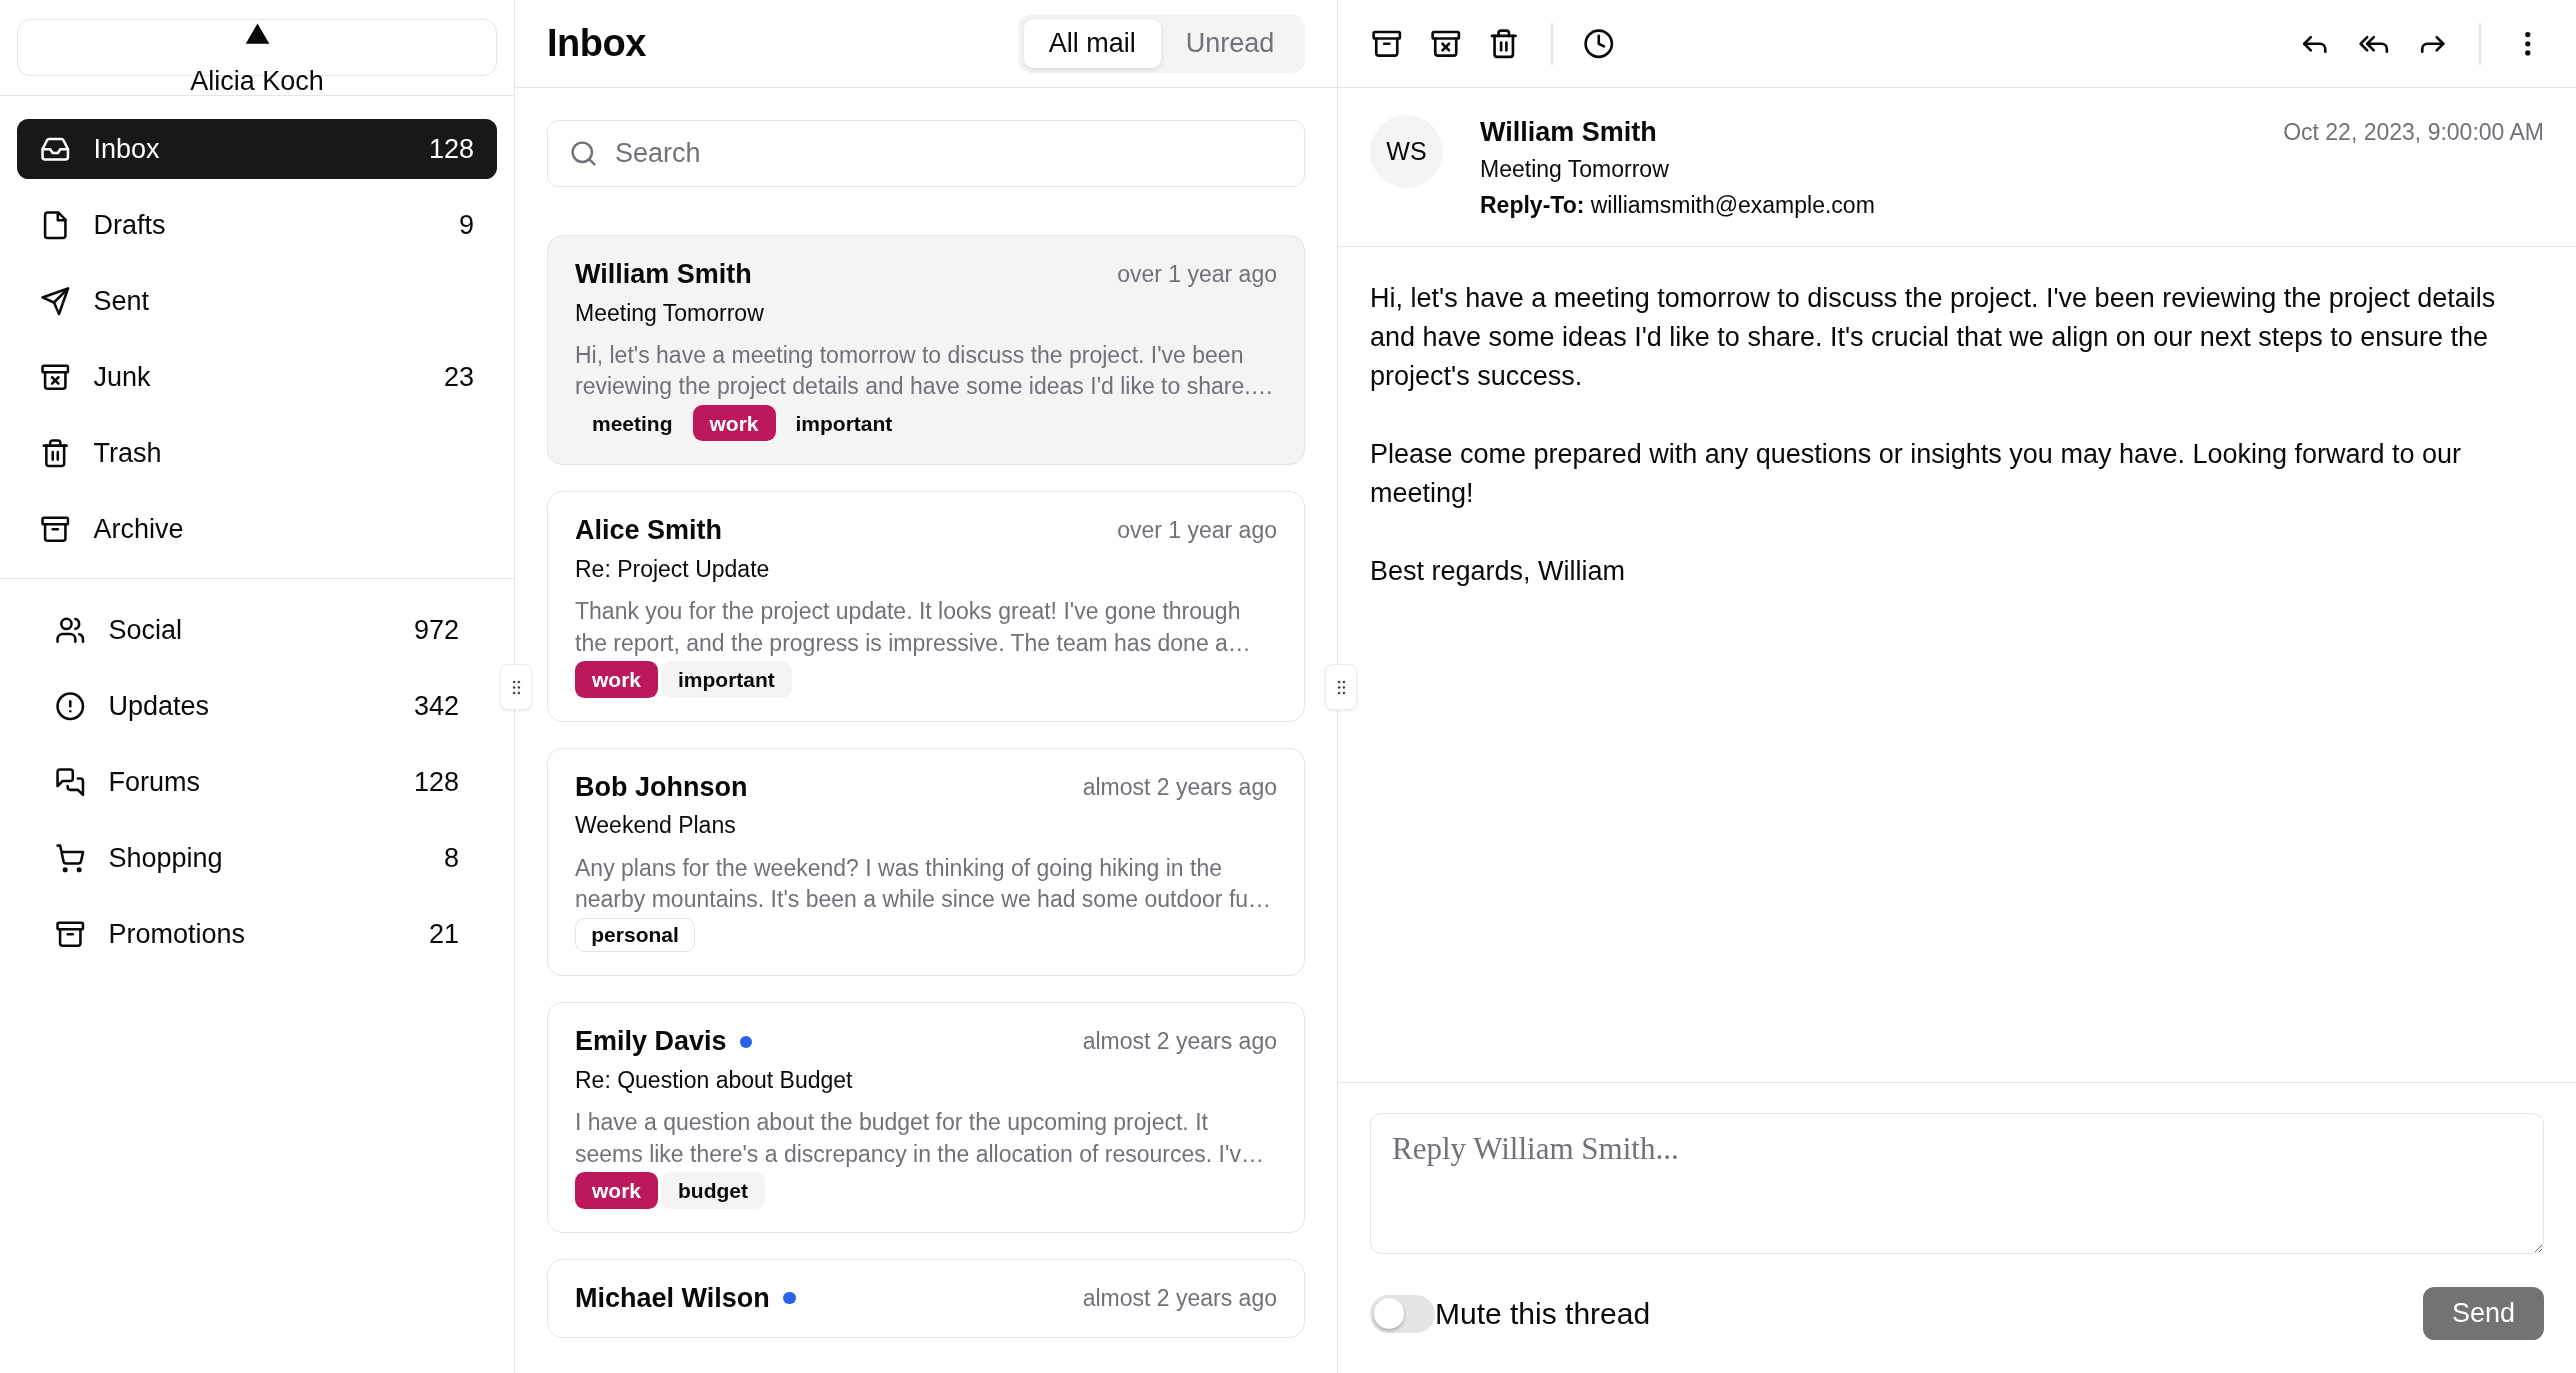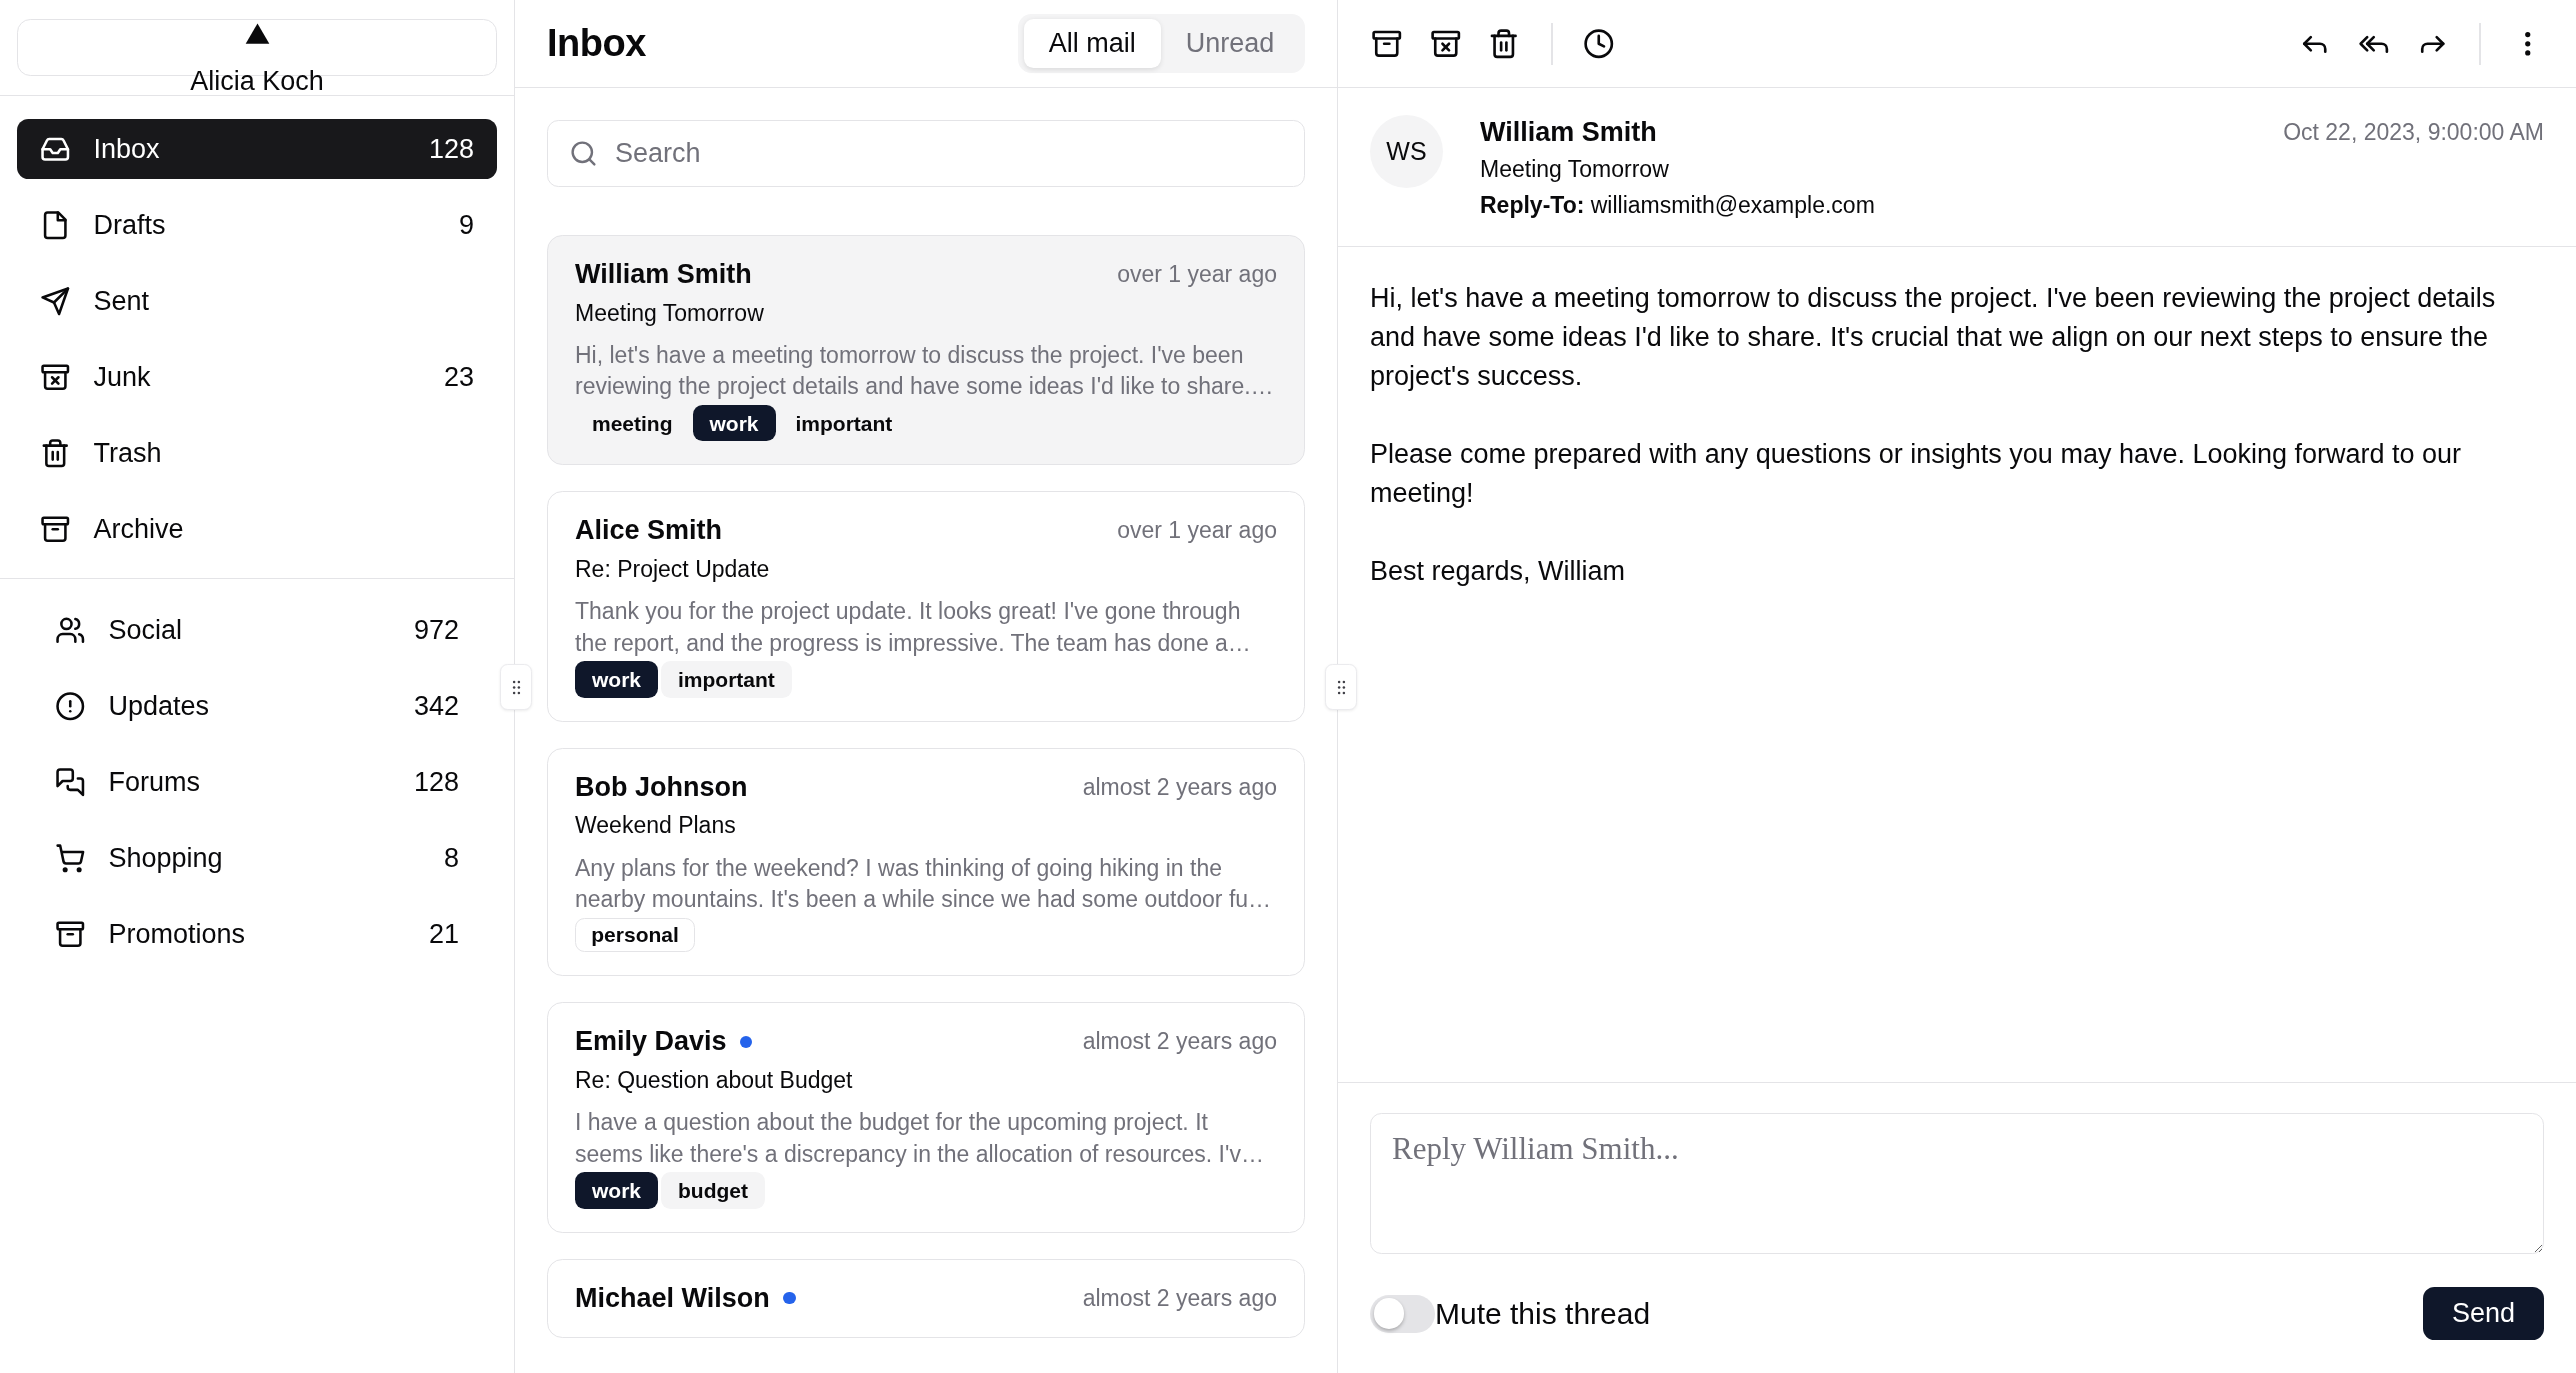--- a/index.html
+++ b/index.html
@@ -43,21 +43,21 @@
   .mail-card { flex: none; border: 1.9px solid #e4e4e7; border-radius: 15.3px; padding: 23px 27px; background: #fff; cursor: pointer; }
   .mail-card.selected { background: #f4f4f5; }
   .mail-top { display: flex; align-items: center; gap: 13.4px; }
   .mail-name { font-size: 27px; font-weight: 600; }
   .unread-dot { width: 12.4px; height: 12.4px; border-radius: 50%; background: #2563eb; flex: none; }
   .mail-time { margin-left: auto; font-size: 23px; color: #71717a; }
   .mail-subject { font-size: 23px; font-weight: 500; margin-top: 9.5px; }
   .mail-snippet { font-size: 23px; line-height: 31.5px; color: #71717a; margin-top: 13.4px; display: -webkit-box; -webkit-line-clamp: 2; -webkit-box-orient: vertical; overflow: hidden; }
   .mail-badges { display: flex; gap: 3px; margin-top: 2px; }
   .badge { font-size: 21px; font-weight: 600; padding: 6.7px 17px; border-radius: 9.5px; line-height: 1.1; }
-  .badge.default { background: #0f172a; color: #fff; }
+  .badge.default { background: #be185d; color: #fff; }
   .badge.secondary { background: #f4f4f5; color: #09090b; }
   .badge.outline { border: 1.9px solid #e4e4e7; color: #09090b; padding: 4.8px 15.3px; background: transparent; }
 
   
   .detail-pane { flex: 1; min-width: 0; display: flex; flex-direction: column; }
   .toolbar { height: 88px; flex: none; border-bottom: 1.9px solid #e4e4e7; display: flex; align-items: center; padding: 0 21px; gap: 3.8px; }
   .icon-btn { width: 55px; height: 55px; display: flex; align-items: center; justify-content: center; border: none; background: transparent; border-radius: 9.5px; color: #09090b; cursor: pointer; }
   .v-sep { width: 1.9px; height: 42px; background: #e4e4e7; margin: 0 15.3px; flex: none; }
   .toolbar-spacer { flex: 1; }
   .detail-header { display: flex; align-items: flex-start; gap: 37px; padding: 27px 32px; border-bottom: 1.9px solid #e4e4e7; flex: none; }
@@ -69,21 +69,21 @@
   .sender-replyto b { font-weight: 600; }
   .detail-date { margin-left: auto; font-size: 23px; color: #71717a; padding-top: 3.8px; }
   .mail-body { flex: 1; padding: 32px; font-size: 27px; line-height: 39px; white-space: pre-wrap; overflow: hidden; }
   .reply-section { flex: none; border-top: 1.9px solid #e4e4e7; padding: 30.5px 32px 34px; }
   .reply-input { width: 100%; height: 141px; border: 1.9px solid #e4e4e7; border-radius: 11.4px; padding: 17px 21px; font-size: 31px; font-family: Liberation Serif, serif; color: #09090b; outline: none; }
   .reply-input::placeholder { color: #71717a; }
   .reply-footer { display: flex; align-items: center; margin-top: 29px; }
   .switch { width: 65px; height: 38px; border-radius: 953px; background: #e4e4e7; position: relative; cursor: pointer; flex: none; border: none; }
   .switch-knob { width: 30.5px; height: 30.5px; border-radius: 50%; background: #fff; position: absolute; top: 3.8px; left: 3.8px; box-shadow: 0 1.9px 3.8px rgba(0,0,0,.25); }
   .mute-label { font-size: 30px; }
-  .send-btn { margin-left: auto; background: #0f172a; color: #fff; border: none; border-radius: 11.4px; height: 53px; padding: 0 29px; font-size: 27px; font-weight: 500; font-family: inherit; cursor: pointer; }
+  .send-btn { margin-left: auto; background: #737373; color: #fff; border: none; border-radius: 11.4px; height: 53px; padding: 0 29px; font-size: 27px; font-weight: 500; font-family: inherit; cursor: pointer; }
 
   
   .grip { position: absolute; top: 664px; width: 32px; height: 46px; background: #fff; border: 1.9px solid #ebebee; border-radius: 7.6px; display: flex; align-items: center; justify-content: center; box-shadow: 0 1px 2.9px rgba(0,0,0,.08); z-index: 5; cursor: col-resize; color: #3f3f46; }
   .grip.left { left: 516px; transform: translateX(-50%); }
   .grip.right { left: 1341px; transform: translateX(-50%); }
 </style>
 </head>
 <body>
 
 <div class="app">

